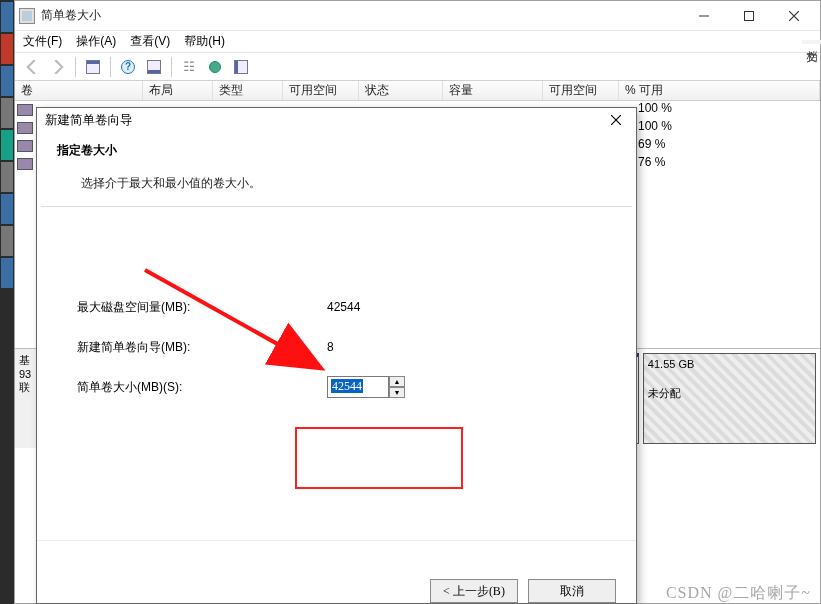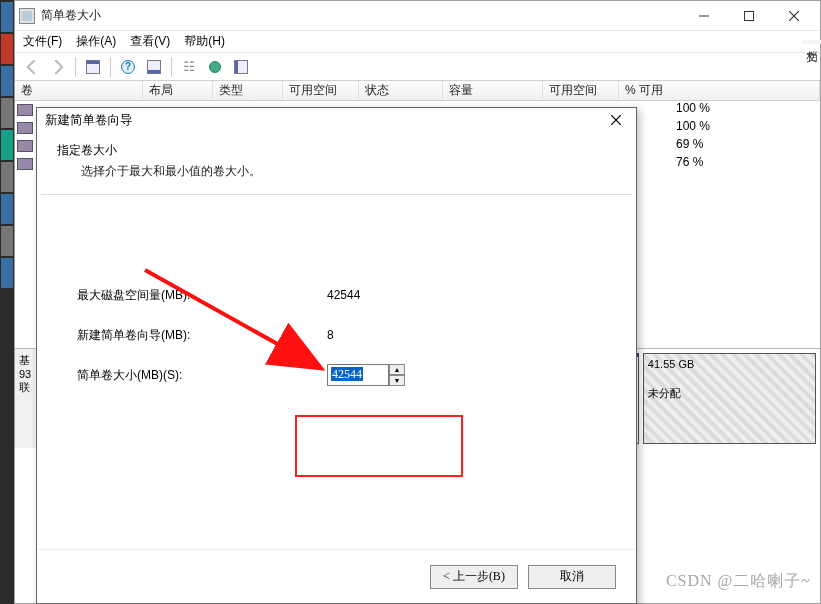--- a/index.html
+++ b/index.html
@@ -75,21 +75,21 @@
   .rows-partial {
     position:absolute; left:0; top:0; right:0;
   }
   .row { height: 18px; display:flex; align-items:center; }
   .row .dicon { width:16px; height:12px; background:#98a; margin: 0 4px 0 2px; border:1px solid #556; }
 
   
   .percent-col {
     position:absolute; left: 619px; top: 0;
   }
-  .percent-col div { height:18px; padding-left:4px;margin-left:38px; }
+  .percent-col div { height:18px; padding-left:4px; }
 
   
   .disk-strip {
     position:absolute; left:0; right:0; top: 247px; height: 100px;
     border-top: 1px solid #bbb; background:#fff; display:flex;
   }
   .disk-left { width: 100px; border-right: 1px solid #888; background:#f0f0f0; padding:4px; font-size:11px; }
   .disk-region { flex:1; display:flex; padding:4px; gap:4px; }
   .disk-block {
     border:1px solid #555; background:#fff; position:relative; flex:1;
@@ -103,21 +103,21 @@
     position:absolute; left: 36px; top: 107px; width: 601px; height: 497px;
     background:#fff; border:1px solid #666; box-shadow: 3px 3px 8px rgba(0,0,0,.25);
     display:flex; flex-direction:column;
     z-index: 50;
   }
   .dlg-title { height: 24px; display:flex; align-items:center; padding: 0 8px; }
   .dlg-title .t { flex:1; font-size: 12.5px; }
   .dlg-title .x { width:24px; height:20px; display:flex; align-items:center; justify-content:center; }
 
   .dlg-head { padding: 10px 20px 14px 20px; }
-  .dlg-head .h1 { font-weight: normal; margin-bottom: 4px; }
+  .dlg-head .h1 { font-weight: bold; margin-bottom: 16px; }
   .dlg-head .h2 { padding-left: 24px; color:#222; }
   .dlg-sep { height:1px; background:#ddd; margin: 0 4px 20px 4px; }
 
   .dlg-body { flex:1; padding: 0 40px; position:relative; }
   .form-row { display:flex; align-items:center; height: 40px; }
   .form-row .lbl { width: 250px; }
   .form-row .val { }
   .spin-wrap { display:flex; }
   .spin-input {
     width: 62px; height: 22px; border:1px solid #7a7a7a; font: 12px Tahoma;
@@ -126,34 +126,34 @@
   .spin-sel { background:#0a63c7; color:#fff; padding:0 1px; }
   .spin-btns { width:16px; display:flex; flex-direction:column; }
   .spin-btns button { flex:1; border:1px solid #888; background:#efefef; font-size:7px; line-height:1; padding:0; }
 
   .focus-box {
     position:absolute; border: 2px solid #ff1f1f;
     pointer-events:none;
   }
 
   .dlg-foot {
-    height: 54px; display:flex; align-items:center; justify-content:flex-end;
+    height: 63px; display:flex; align-items:flex-end; justify-content:flex-end;
     gap: 10px; padding: 0 20px; border-top: 1px solid #eee;
   }
   .btn {
     min-width: 88px; height: 24px; border:1px solid #8a8a8a; background:#efefef;
     font: 12px "Microsoft YaHei"; cursor:default; padding: 0 10px;
   }
   .btn.def { border:1px solid #0078d7; box-shadow: inset 0 0 0 1px #0078d7; }
 
   
   .arrow-svg { position:absolute; pointer-events:none; z-index: 60; }
 
   .watermark {
-    position:absolute; right: 10px; bottom: 12px; color: rgba(120,120,120,.65);
+    position:absolute; right: 10px; bottom: 0; color: rgba(120,120,120,.65);
     font-size: 16px; font-family: "Microsoft YaHei"; letter-spacing: 1px;
     z-index: 100;
   }
 </style>
 </head>
 <body>
 
 <div class="side-strip">
   <div class="bit"></div>
     <div class="bit b"></div>

